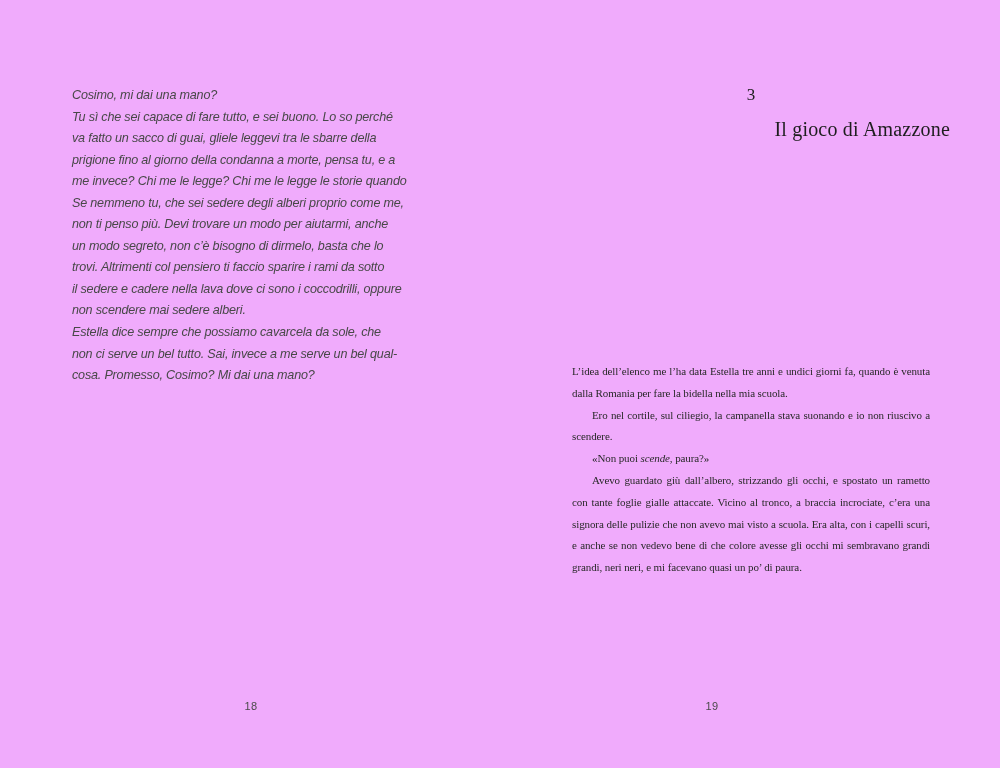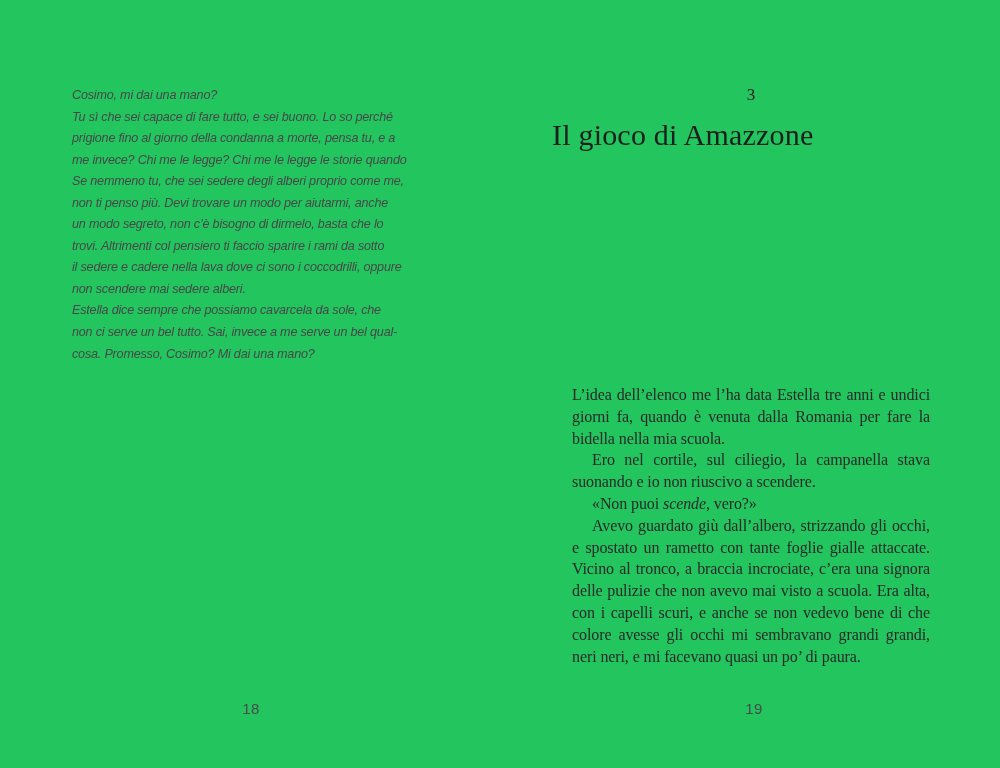--- a/index.html
+++ b/index.html
@@ -1,20 +1,20 @@
 <!DOCTYPE html>
 <html><head>
 <meta charset="utf-8">
 <style>
   html, body { margin: 0; padding: 0; background: #ffffff; }
   .spread {
     position: relative;
     width: 1000px;
     height: 768px;
-    background: #22c55e;
+    background: #f0abfc;
     overflow: hidden;
   }
 
   
   .letter-block {
     position: absolute;
     left: 72px;
     top: 85px;
     width: 380px;
     color: #484848;
@@ -36,66 +36,67 @@
     font-family: "Liberation Serif", serif;
     font-size: 17px;
     color: #222222;
   }
   .chapter-title {
     position: absolute;
     left: 552px;
     top: 118px;
     width: 398px;
     margin: 0;
-    text-align: left;
+    text-align: right;
     font-family: "Liberation Serif", serif;
-    font-size: 30px;
+    font-size: 20px;
     font-weight: normal;
     letter-spacing: 0.2px;
     color: #1e1e1e;
   }
 
   .body-text {
     position: absolute;
     left: 572px;
-    top: 384px;
+    top: 361px;
     width: 358px;
     font-family: "Liberation Serif", serif;
-    font-size: 16px;
+    font-size: 11px;
     line-height: 21.8px;
     letter-spacing: -0.1px;
     color: #292929;
     text-align: justify;
   }
   .body-text p { margin: 0; text-indent: 20px; }
   .body-text p.no-indent { text-indent: 0; }
   .body-text em { font-style: italic; }
 
   
   .page-number {
     position: absolute;
     top: 700px;
     width: 24px;
     text-align: center;
     font-family: "Liberation Sans", sans-serif;
-    font-size: 15px;
+    font-size: 11px;
     letter-spacing: 0.5px;
     color: #4a4a4a;
   }
   .pn-left  { left: 239px; }
-  .pn-right { left: 742px; }
+  .pn-right { left: 700px; }
 </style>
 </head>
 <body>
 
 <div class="spread">
 
   <div class="letter-block">
     <div class="letter-line">Cosimo, mi dai una mano?</div>
     <div class="letter-line">Tu sì che sei capace di fare tutto, e sei buono. Lo so perché</div>
+    <div class="letter-line">va fatto un sacco di guai, gliele leggevi tra le sbarre della</div>
     <div class="letter-line">prigione fino al giorno della condanna a morte, pensa tu, e a</div>
     <div class="letter-line">me invece? Chi me le legge? Chi me le legge le storie quando</div>
     <div class="letter-line">Se nemmeno tu, che sei sedere degli alberi proprio come me,</div>
     <div class="letter-line">non ti penso più. Devi trovare un modo per aiutarmi, anche</div>
     <div class="letter-line">un modo segreto, non c’è bisogno di dirmelo, basta che lo</div>
     <div class="letter-line">trovi. Altrimenti col pensiero ti faccio sparire i rami da sotto</div>
     <div class="letter-line">il sedere e cadere nella lava dove ci sono i coccodrilli, oppure</div>
     <div class="letter-line">non scendere mai sedere alberi.</div>
     <div class="letter-line">Estella dice sempre che possiamo cavarcela da sole, che</div>
     <div class="letter-line">non ci serve un bel tutto. Sai, invece a me serve un bel qual-</div>
@@ -103,19 +104,19 @@
   </div>
 
   <div class="page-number pn-left">18</div>
 
   <div class="chapter-number">3</div>
   <h1 class="chapter-title">Il gioco di Amazzone</h1>
 
   <div class="body-text">
     <p class="no-indent">L’idea dell’elenco me l’ha data Estella tre anni e undici giorni fa, quando è venuta dalla Romania per fare la bidella nella mia scuola.</p>
     <p>Ero nel cortile, sul ciliegio, la campanella stava suonando e io non riuscivo a scendere.</p>
-    <p><span>«Non puoi </span><em>scende</em><span>, vero?»</span></p>
+    <p><span>«Non puoi </span><em>scende</em><span>, paura?»</span></p>
     <p>Avevo guardato giù dall’albero, strizzando gli occhi, e spostato un rametto con tante foglie gialle attaccate. Vicino al tronco, a braccia incrociate, c’era una signora delle pulizie che non avevo mai visto a scuola. Era alta, con i capelli scuri, e anche se non vedevo bene di che colore avesse gli occhi mi sembravano grandi grandi, neri neri, e mi facevano quasi un po’ di paura.</p>
   </div>
 
   <div class="page-number pn-right">19</div>
 
 </div>
 
 </body></html>

